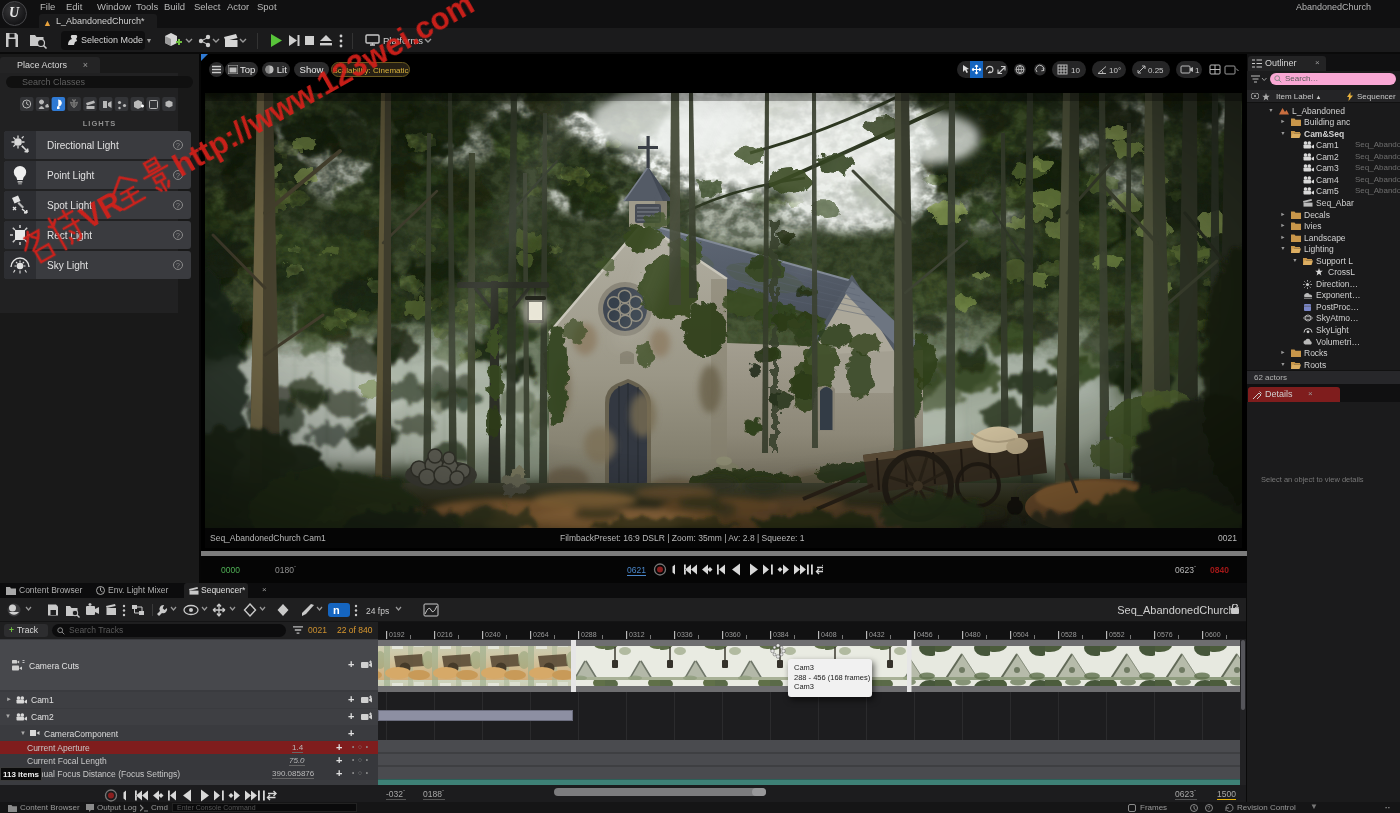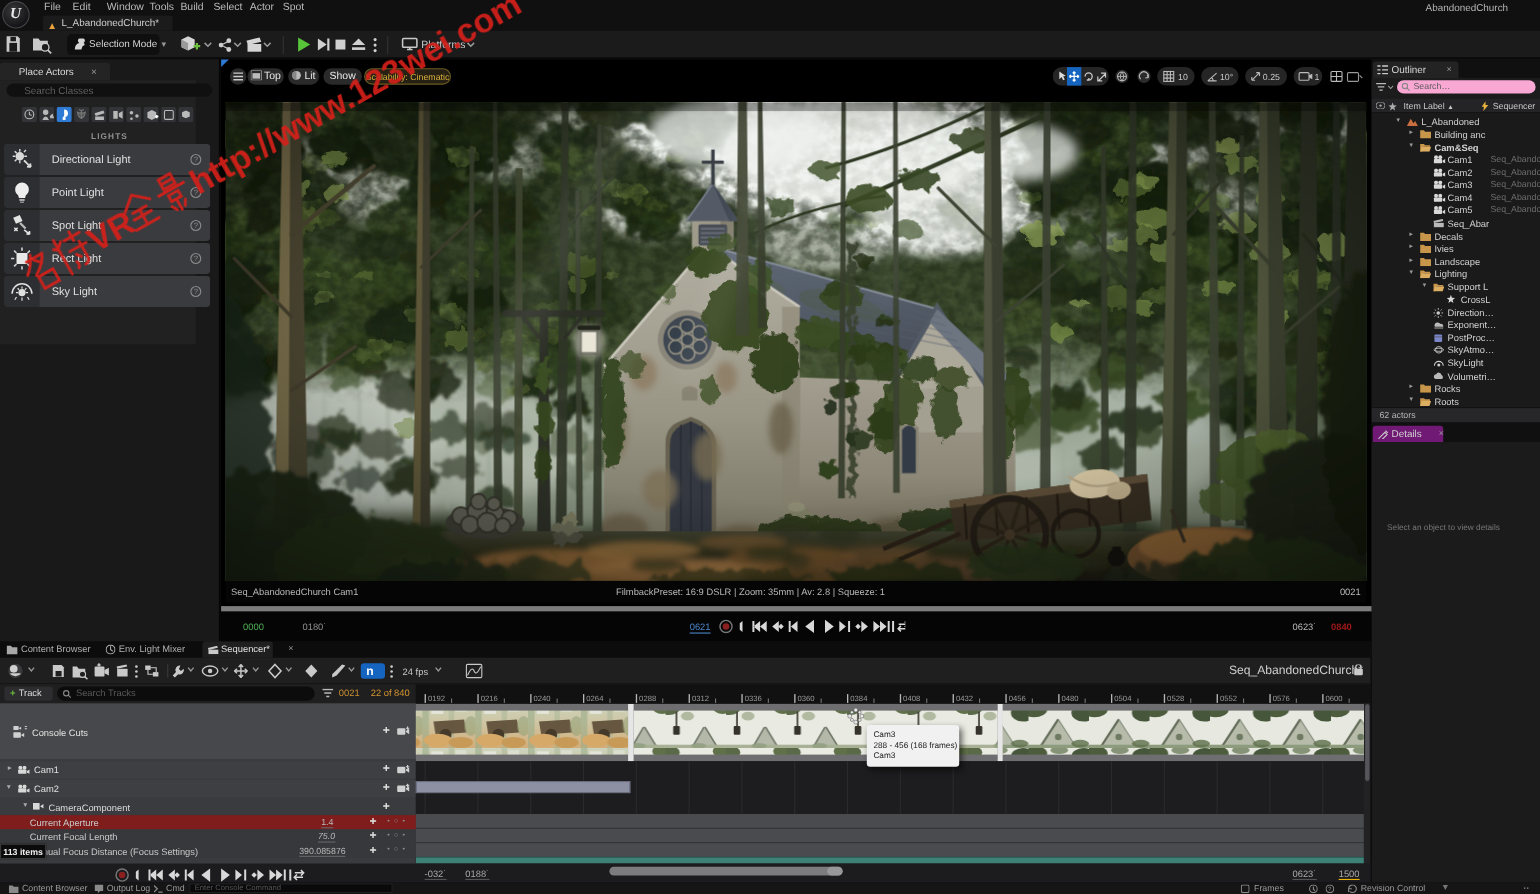--- a/index.html
+++ b/index.html
@@ -1354,21 +1354,21 @@
           <svg width="10" height="8" viewBox="0 0 10 8">
             <path d="M0 1 h3.5 l1 1 H9 v1.5 H3 L1.5 8 H0 z" fill="#c8964a"></path>
             <path d="M1.5 3.5 h8.5 L8.5 8 H0 z" fill="#dcae62"></path>
           </svg>
         </span>
         <span class="olbl" style="left:57px;">Roots</span>
       </div>
   </div>
   <div class="abs" style="left:0;top:316px;width:153px;height:14px;background:#27272a;border-top:1px solid #111;color:#b5b5b5;font-size:8px;line-height:14px;padding-left:7px;">62 actors</div>
   <div class="abs" style="left:0;top:330px;width:153px;height:18px;background:#101011;">
-    <div class="abs" style="left:1px;top:3px;width:64px;height:15px;background:#701a75;border-radius:3px 3px 0 0;">
+    <div class="abs" style="left:1px;top:3px;width:92px;height:15px;background:#7f1d1d;border-radius:3px 3px 0 0;">
       <svg class="abs" style="left:5px;top:4px;" width="9" height="8" viewBox="0 0 9 8">
           <path d="M0 8 L6 2 l2 2 -6 6 z M6.5 0.5 l2 2" stroke="#ccc" stroke-width="1" fill="none"></path>
         </svg>
       <span class="abs" style="left:17px;top:2px;font-size:9px;color:#d0d0d0;">Details</span>
       <span class="abs" style="left:60px;top:2px;font-size:8px;color:#999;">×</span>
     </div>
   </div>
   <div class="abs" style="left:0;top:348px;width:153px;height:400px;background:#1b1b1c;">
     <span class="abs" style="left:14px;top:73px;font-size:7.5px;color:#777;">Select an object to view details</span>
   </div>
@@ -1519,21 +1519,21 @@
     </svg>
   <div class="abs" style="left:0;top:56px;width:378px;height:146px;background:#3a3b3f;">
     <div class="abs" style="left:0;top:1px;width:378px;height:50px;background:#47484c;">
       <svg class="abs" style="left:12px;top:20px;" width="13" height="11" viewBox="0 0 13 11">
           <rect x="0" y="0" width="5" height="3.6" rx="0.6" fill="#d0d0d0"></rect>
           <path d="M5.2 1.8 l2-1.2 v2.8 l-2-1.2" fill="#d0d0d0"></path>
           <rect x="0" y="5.6" width="7" height="5" rx="0.8" fill="#d0d0d0"></rect>
           <path d="M7.4 8 l2.6-1.6 v3.6 L7.4 8.6" fill="#d0d0d0"></path>
           <path d="M10.5 0.5 h2 m-1 -0 v0 m-1 2 h2" stroke="#d0d0d0" stroke-width="0.9"></path>
         </svg>
-      <span class="abs" style="left:29px;top:21px;font-size:8.5px;color:#e2e2e2;">Console Cuts</span>
+      <span class="abs" style="left:29px;top:21px;font-size:8.5px;color:#e2e2e2;">Camera Cuts</span>
       <span class="cc-plus" style="left:348px;top:18px;">+</span>
       <svg class="abs" style="left:361px;top:20px;" width="12" height="10" viewBox="0 0 12 10">
           <rect x="0" y="2" width="7.5" height="6" rx="1" fill="#d0d0d0"></rect>
           <path d="M8 4.5 l3-2 v5 l-3-2" fill="#d0d0d0"></path>
           <path d="M9.5 0.5 v3 M8 2 h3" stroke="#d0d0d0" stroke-width="1"></path>
         </svg>
     </div>
     <div class="abs" style="left:0;top:53px;width:378px;height:16px;background:#3e3f43;">
       <span class="abs" style="left:6px;top:4px;font-size:6px;color:#aaa;">►</span>
       <svg class="abs" style="left:16px;top:4px;" width="11" height="8" viewBox="0 0 11 8">

